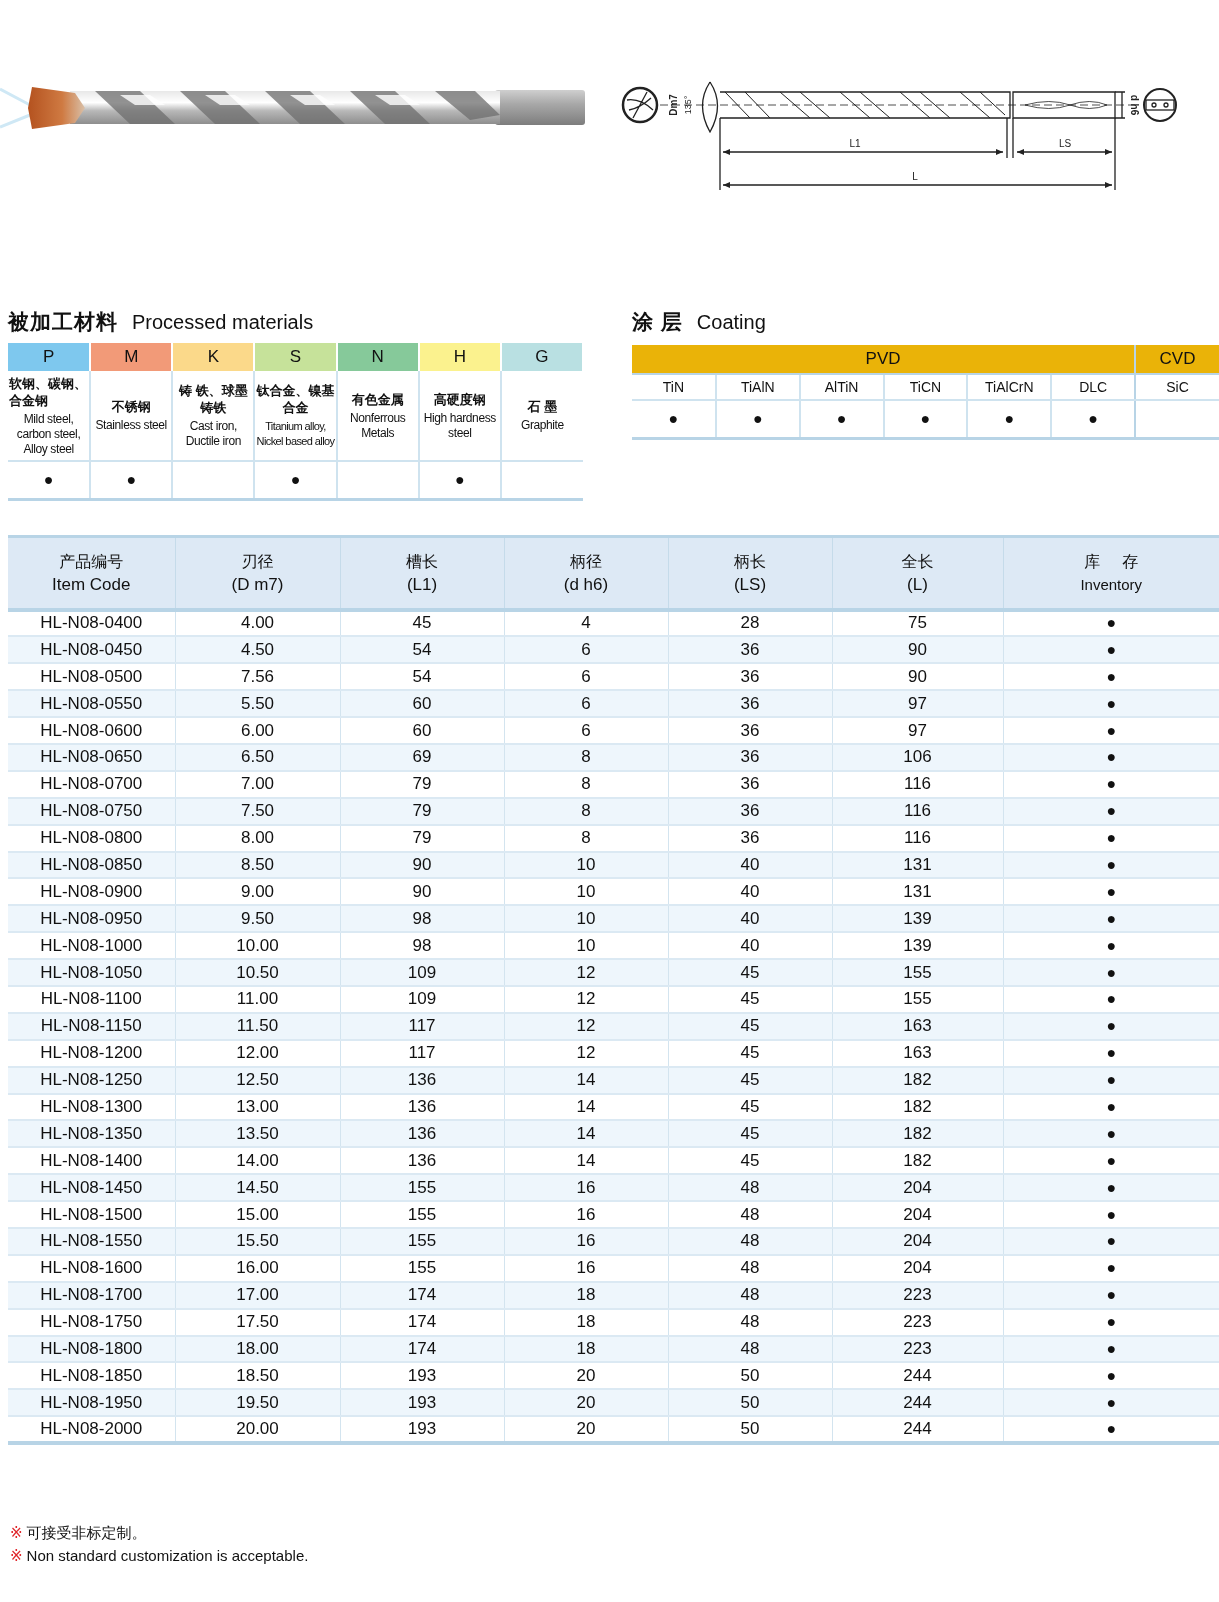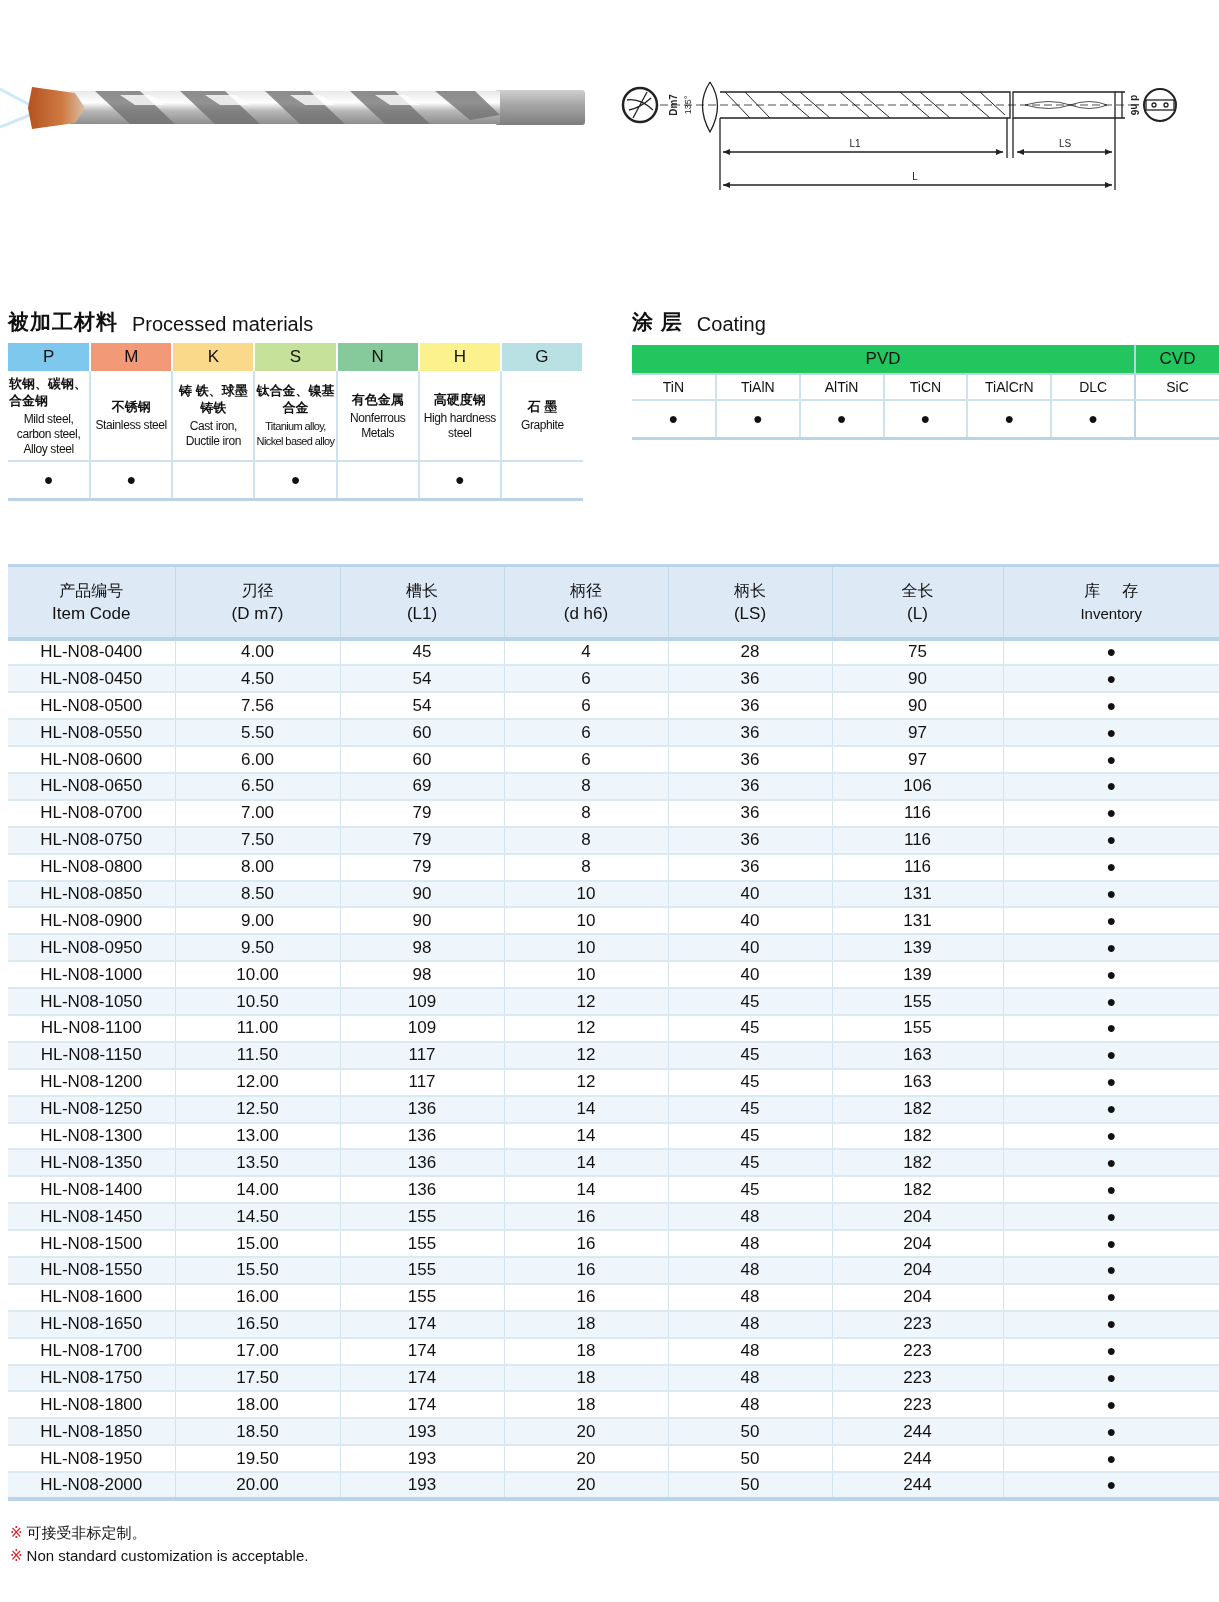--- a/index.html
+++ b/index.html
@@ -6,21 +6,21 @@
   body {
     width: 1219px; height: 1602px; background: #ffffff;
     font-family: "Liberation Sans", "DejaVu Sans", sans-serif;
     color: #111; position: relative; overflow: hidden;
   }
   
   .drill-photo { position: absolute; left: 0; top: 75px; width: 600px; height: 70px; }
   .drill-drawing { position: absolute; left: 615px; top: 70px; width: 604px; height: 130px; }
 
   
-  .sec-title { position: absolute; display: flex; align-items: flex-end; gap: 14px; }
+  .sec-title { position: absolute; display: flex; align-items: center; gap: 14px; }
   .sec-title .cn { font-size: 21px; font-weight: bold; letter-spacing: 1px; }
   .sec-title .en { font-size: 20px; font-weight: normal; }
   .sec-materials { left: 8px; top: 308px; }
   .sec-coating { left: 632px; top: 308px; }
 
   
   .mat-table {
     position: absolute; left: 8px; top: 343px; width: 576px;
     border-collapse: collapse; table-layout: fixed;
   }
@@ -31,31 +31,31 @@
   .mat-table .mark td { height: 38px; border-bottom: 3px solid #b8d4e6; font-size: 16px; }
   .mat-cn { font-size: 13px; font-weight: bold; line-height: 17px; }
   .mat-en { font-size: 12px; line-height: 15px; letter-spacing: -0.4px; margin-top: 3px; }
 
   
   .coat-table {
     position: absolute; left: 632px; top: 345px; width: 587px;
     border-collapse: collapse; table-layout: fixed;
   }
   .coat-table td { text-align: center; vertical-align: middle; }
-  .coat-table .grp td { height: 29px; background: #22c55e; font-size: 17px; border-bottom: 2px solid #b8d4e6; }
+  .coat-table .grp td { height: 29px; background: #eab308; font-size: 17px; border-bottom: 2px solid #b8d4e6; }
   .coat-table .grp td.cvd { border-left: 2px solid #b8d4e6; }
   .coat-table .names td { height: 26px; font-size: 14px; border-right: 2px solid #cfe3ef; border-bottom: 2px solid #cfe3ef; }
   .coat-table .names td:last-child { border-right: none; }
   .coat-table .marks td { height: 38px; font-size: 16px; border-right: 2px solid #cfe3ef; border-bottom: 3px solid #b8d4e6; }
   .coat-table .marks td:last-child { border-right: none; }
   .coat-table .names td:nth-child(6), .coat-table .marks td:nth-child(6) { border-right: 2px solid #b8d4e6; }
 
   
   .prod-table {
-    position: absolute; left: 8px; top: 564px; width: 1211px;
+    position: absolute; left: 8px; top: 535px; width: 1211px;
     border-collapse: collapse; table-layout: fixed;
   }
   .prod-table th {
     background: #dde9f5; height: 73px; font-weight: normal; font-size: 17px; line-height: 23px;
     border-top: 3px solid #b8d4e6; border-bottom: 4px solid #b8d4e6;
     border-right: 1px solid #c5dbea;
   }
   .prod-table th:last-child { border-right: none; }
   .prod-table th .cn { display: block; font-size: 16px; }
   .prod-table th .inv-cn { letter-spacing: 22px; margin-right: -22px; }
@@ -485,29 +485,20 @@
       <tr>
         <td>HL-N08-1600</td>
         <td>16.00</td>
         <td>155</td>
         <td>16</td>
         <td>48</td>
         <td>204</td>
         <td class="dot">●</td>
       </tr>
       <tr>
-        <td>HL-N08-1650</td>
-        <td>16.50</td>
-        <td>174</td>
-        <td>18</td>
-        <td>48</td>
-        <td>223</td>
-        <td class="dot">●</td>
-      </tr>
-      <tr>
         <td>HL-N08-1700</td>
         <td>17.00</td>
         <td>174</td>
         <td>18</td>
         <td>48</td>
         <td>223</td>
         <td class="dot">●</td>
       </tr>
       <tr>
         <td>HL-N08-1750</td>

